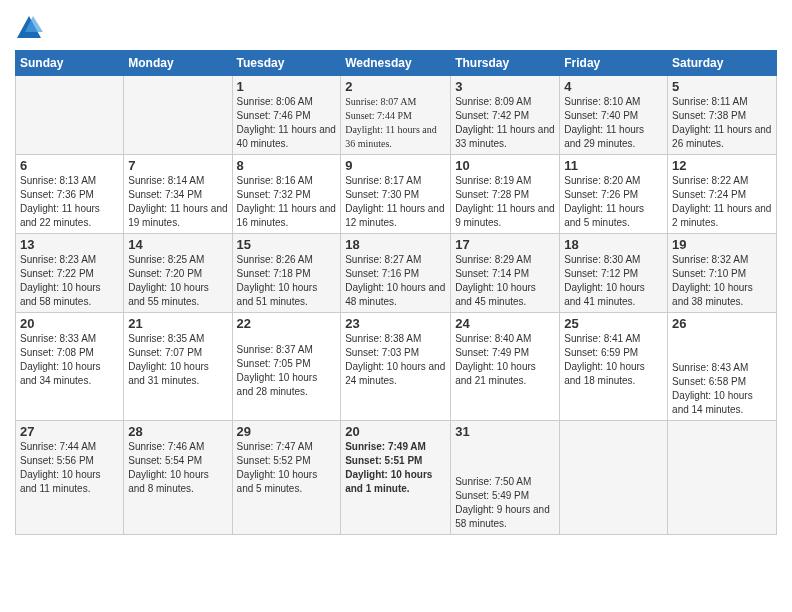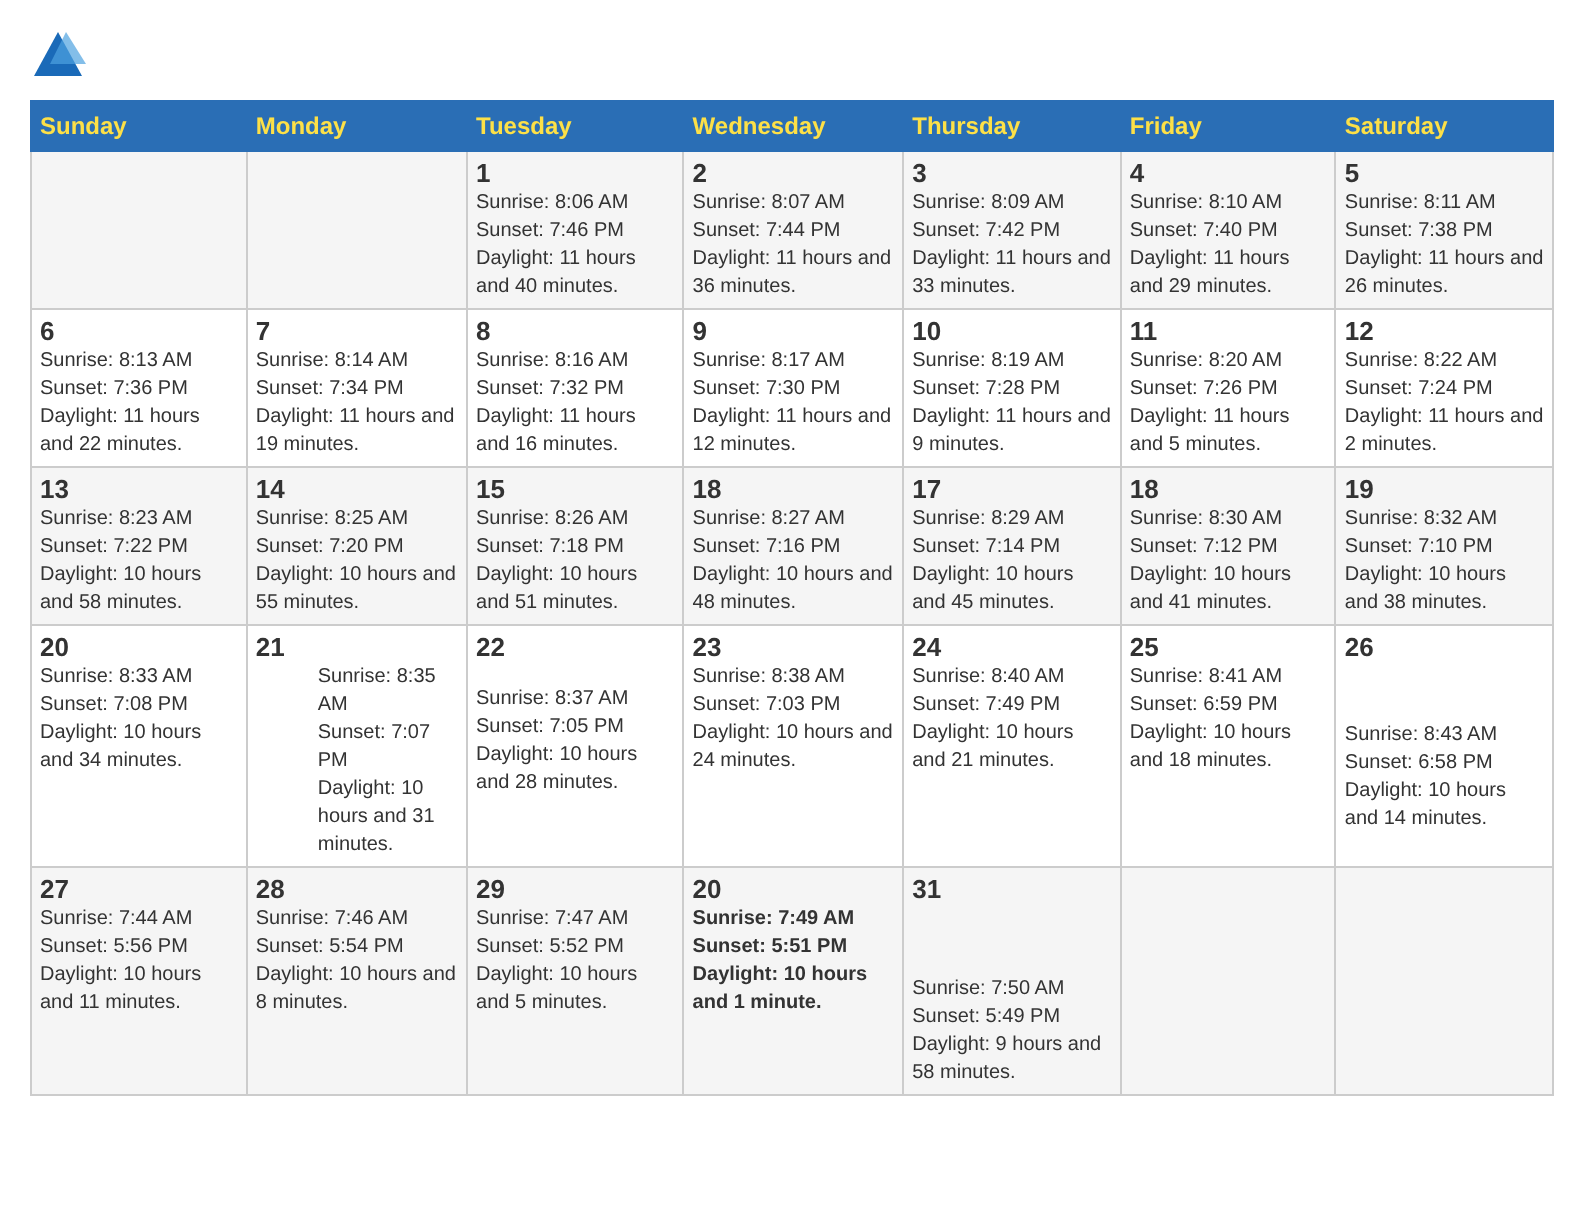--- a/index.html
+++ b/index.html
@@ -59,21 +59,21 @@
       font-size: 16px;
       color: #555;
     }
     .calendar-table {
       width: 100%;
       border-collapse: collapse;
       font-size: 10.5px;
     }
     .calendar-table th {
       background: #2a6eb5;
-      color: #fde047;
+      color: #ffffff;
       padding: 5px 4px;
       text-align: left;
       font-size: 12px;
       font-weight: bold;
       border: 1px solid #2a6eb5;
     }
     .calendar-table td {
       border: 1px solid #ccc;
       vertical-align: top;
       padding: 3px 4px;
@@ -141,21 +141,21 @@
           <td class="empty-cell"></td>
           <td class="empty-cell"></td>
           <td>
             <span class="day-number">1</span>
             <div class="day-info" style="white-space: pre-line;">Sunrise: 8:06 AM
 Sunset: 7:46 PM
 Daylight: 11 hours and 40 minutes.</div>
           </td>
           <td>
             <span class="day-number">2</span>
-            <div class="day-info" style="white-space: pre-line;">Sunrise: 8:07 AM
+            <div class="day-info" style="white-space: pre-line; font-family: Liberation Serif, serif;">Sunrise: 8:07 AM
 Sunset: 7:44 PM
 Daylight: 11 hours and 36 minutes.</div>
           </td>
           <td>
             <span class="day-number">3</span>
             <div class="day-info" style="white-space: pre-line;">Sunrise: 8:09 AM
 Sunset: 7:42 PM
 Daylight: 11 hours and 33 minutes.</div>
           </td>
           <td>
@@ -261,21 +261,21 @@
         </tr>
         <tr>
           <td>
             <span class="day-number">20</span>
             <div class="day-info" style="white-space: pre-line;">Sunrise: 8:33 AM
 Sunset: 7:08 PM
 Daylight: 10 hours and 34 minutes.</div>
           </td>
           <td>
             <span class="day-number">21</span>
-            <div class="day-info" style="white-space: pre-line; margin-left: 31px;">Sunrise: 8:35 AM
+            <div class="day-info" style="white-space: pre-line;">Sunrise: 8:35 AM
 Sunset: 7:07 PM
 Daylight: 10 hours and 31 minutes.</div>
           </td>
           <td>
             <span class="day-number">22</span>
             <div class="day-info" style="white-space: pre-line; margin-top: 12px;">Sunrise: 8:37 AM
 Sunset: 7:05 PM
 Daylight: 10 hours and 28 minutes.</div>
           </td>
           <td>

